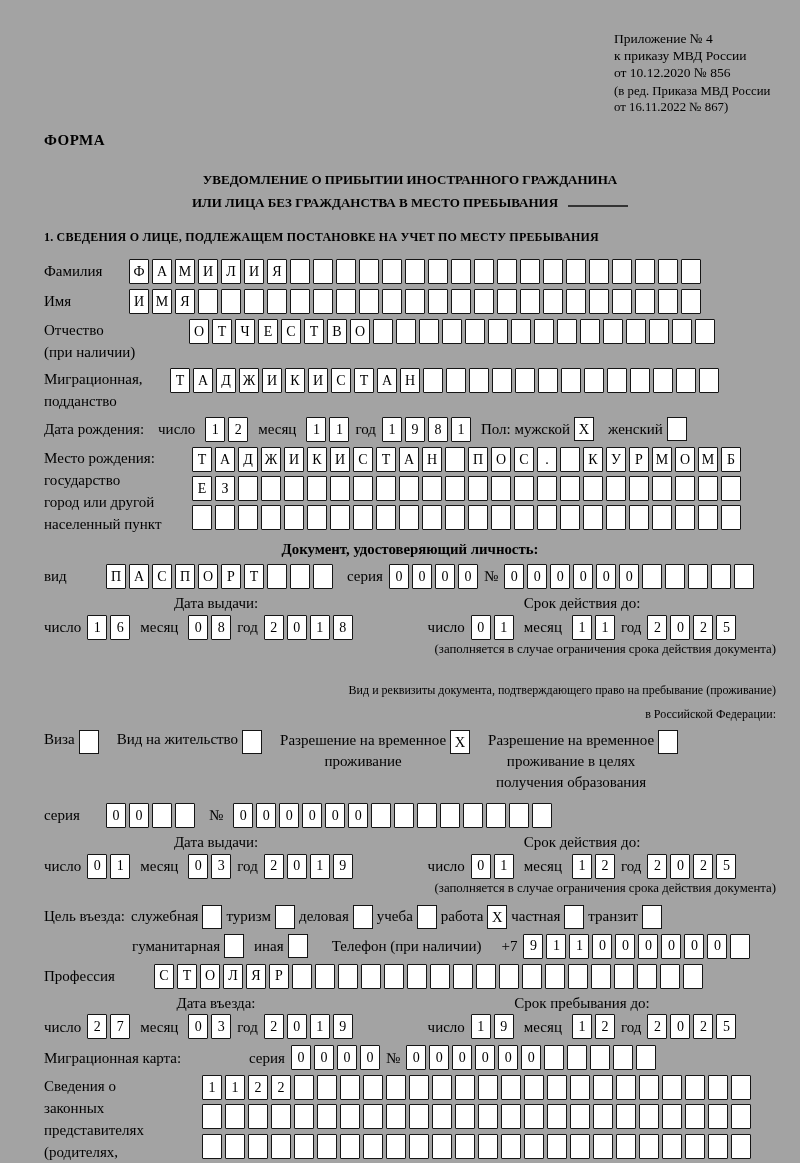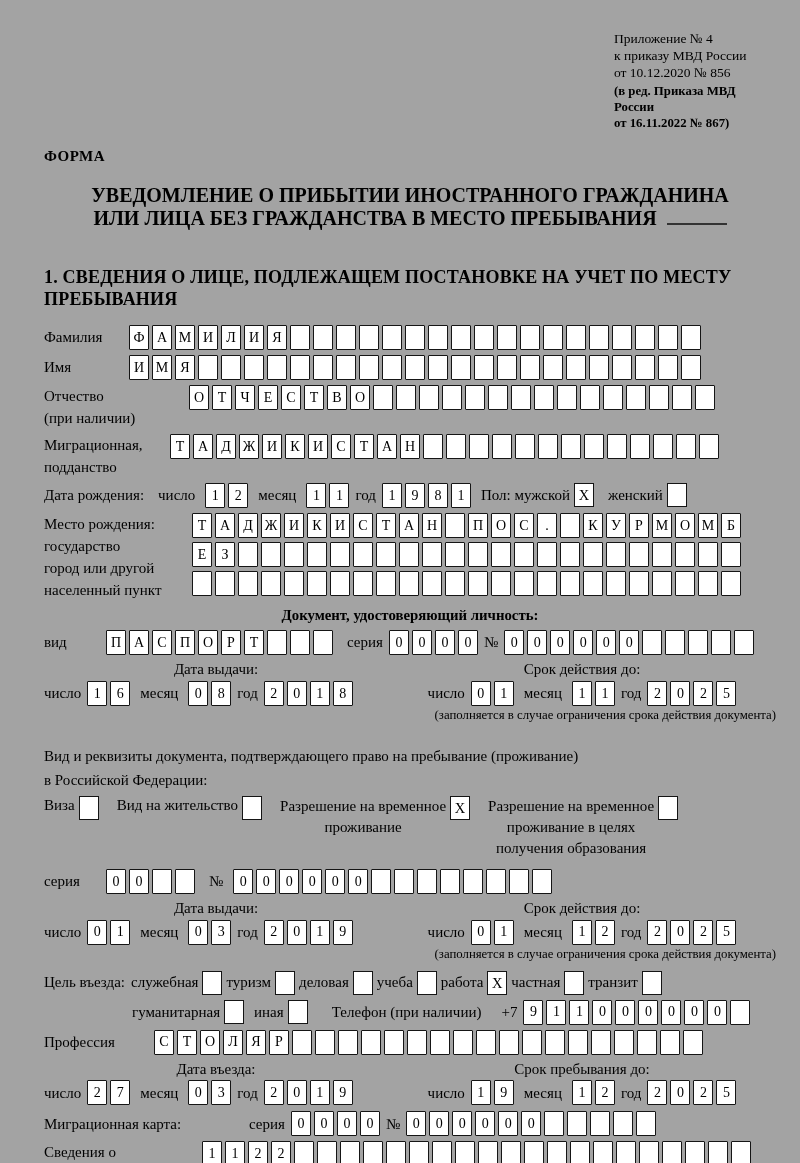--- a/index.html
+++ b/index.html
@@ -4,25 +4,25 @@
 <style>
   html,body{margin:0;padding:0;background:#fff;}
   .page{
     width:800px;height:1163px;box-sizing:border-box;
     padding:30px 24px 10px 44px;overflow:hidden;
     background:#a3a3a3;color:#000;
     font-family:"Liberation Serif","DejaVu Serif",serif;
     font-size:15px;line-height:1.25;
   }
   .appendix{margin-left:570px;font-size:13.5px;line-height:17px;}
-  .appendix .small{font-size:12.8px;line-height:16px;font-weight:bold;}
+  .appendix .small{font-size:12.8px;line-height:16px;}
   .form-label{text-align:left;padding-right:32px;font-weight:bold;font-size:15px;margin-top:16px;letter-spacing:.5px;}
-  .title{ text-align:center;font-weight:bold;font-size:20px;line-height:23px;margin-top:18px;}
+  .title{ text-align:center;font-weight:bold;font-size:13px;line-height:23px;margin-top:18px;}
   .blank-line{display:inline-block;width:60px;border-bottom:2px solid #333;height:1px;vertical-align:baseline;margin-left:10px;}
-  .section-heading{font-weight:bold;font-size:18px;margin-top:36px;margin-bottom:14px;letter-spacing:.2px;}
+  .section-heading{font-weight:bold;font-size:12px;margin-top:16px;margin-bottom:14px;letter-spacing:.2px;}
   .row{display:flex;align-items:center;margin-bottom:5px;flex-wrap:nowrap;}
   .row-top{display:flex;align-items:flex-start;margin-bottom:5px;gap:8px;}
   .lbl{font-size:15px;flex:0 0 auto;}
   .cells{display:inline-flex;gap:3px;flex:0 0 auto;}
   .cell{
     width:18px;height:23px;border:1.5px solid #151515;border-radius:1px;
     display:inline-flex;align-items:center;justify-content:center;
     font-size:14px;flex:0 0 auto;background:#fff;
   }
   .checkbox{
@@ -33,21 +33,21 @@
   .doc-header{text-align:center;font-weight:bold;font-size:14.8px;margin:4px 0 6px 0;}
   .two-col{display:flex;margin-bottom:2px;}
   .two-col .c1{flex:0 0 47%;text-align:center;}
   .two-col .c2{flex:0 0 53%;text-align:center;}
   .date-pair{display:flex;align-items:center;margin-bottom:2px;}
   .date-left{flex:0 0 47%;display:flex;align-items:center;}
   .date-right{flex:0 0 53%;display:flex;align-items:center;justify-content:center;}
   .note{font-size:12.8px;text-align:right;margin:0 0 8px 0;}
   .gap6{width:6px;flex:0 0 auto;}.gap10{width:10px;flex:0 0 auto;}
   .gap14{width:14px;flex:0 0 auto;}.gap20{width:20px;flex:0 0 auto;}
-  .para{font-size:15px;line-height:24px;margin:20px 0 2px 0;}
+  .para{font-size:12px;line-height:24px;margin:20px 0 2px 0;text-align:right;}
   .permit-row{display:flex;align-items:flex-start;margin:4px 0 10px 0;}
   .permit-opt{display:flex;align-items:flex-start;}
   .permit-text{text-align:center;line-height:21px;}
   .label-col{flex:0 0 auto;line-height:22px;}
   .cells-stack .cells{margin-bottom:4px;}
   .mt2{margin-top:2px;} .mt6{margin-top:6px;}
 </style>
 </head>
 <body>
 

